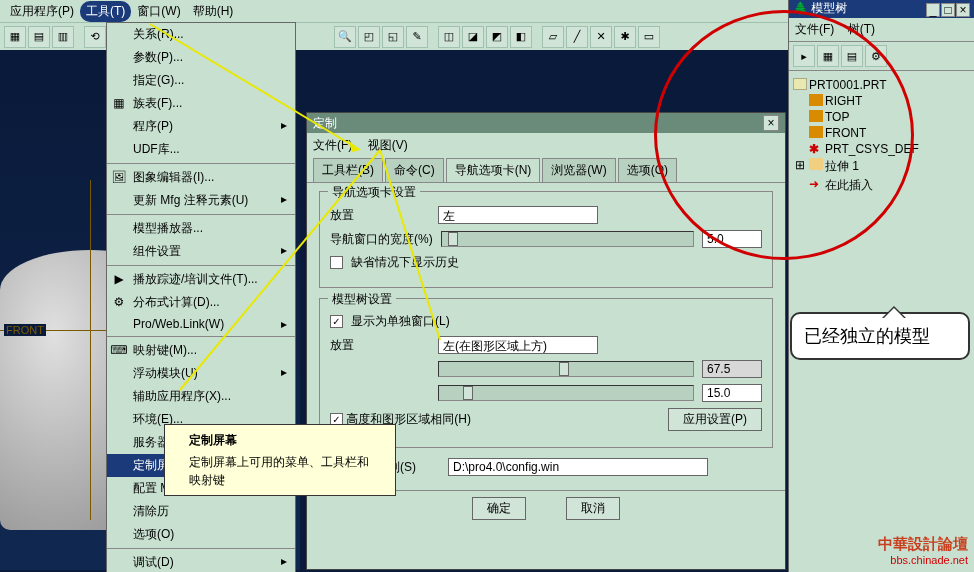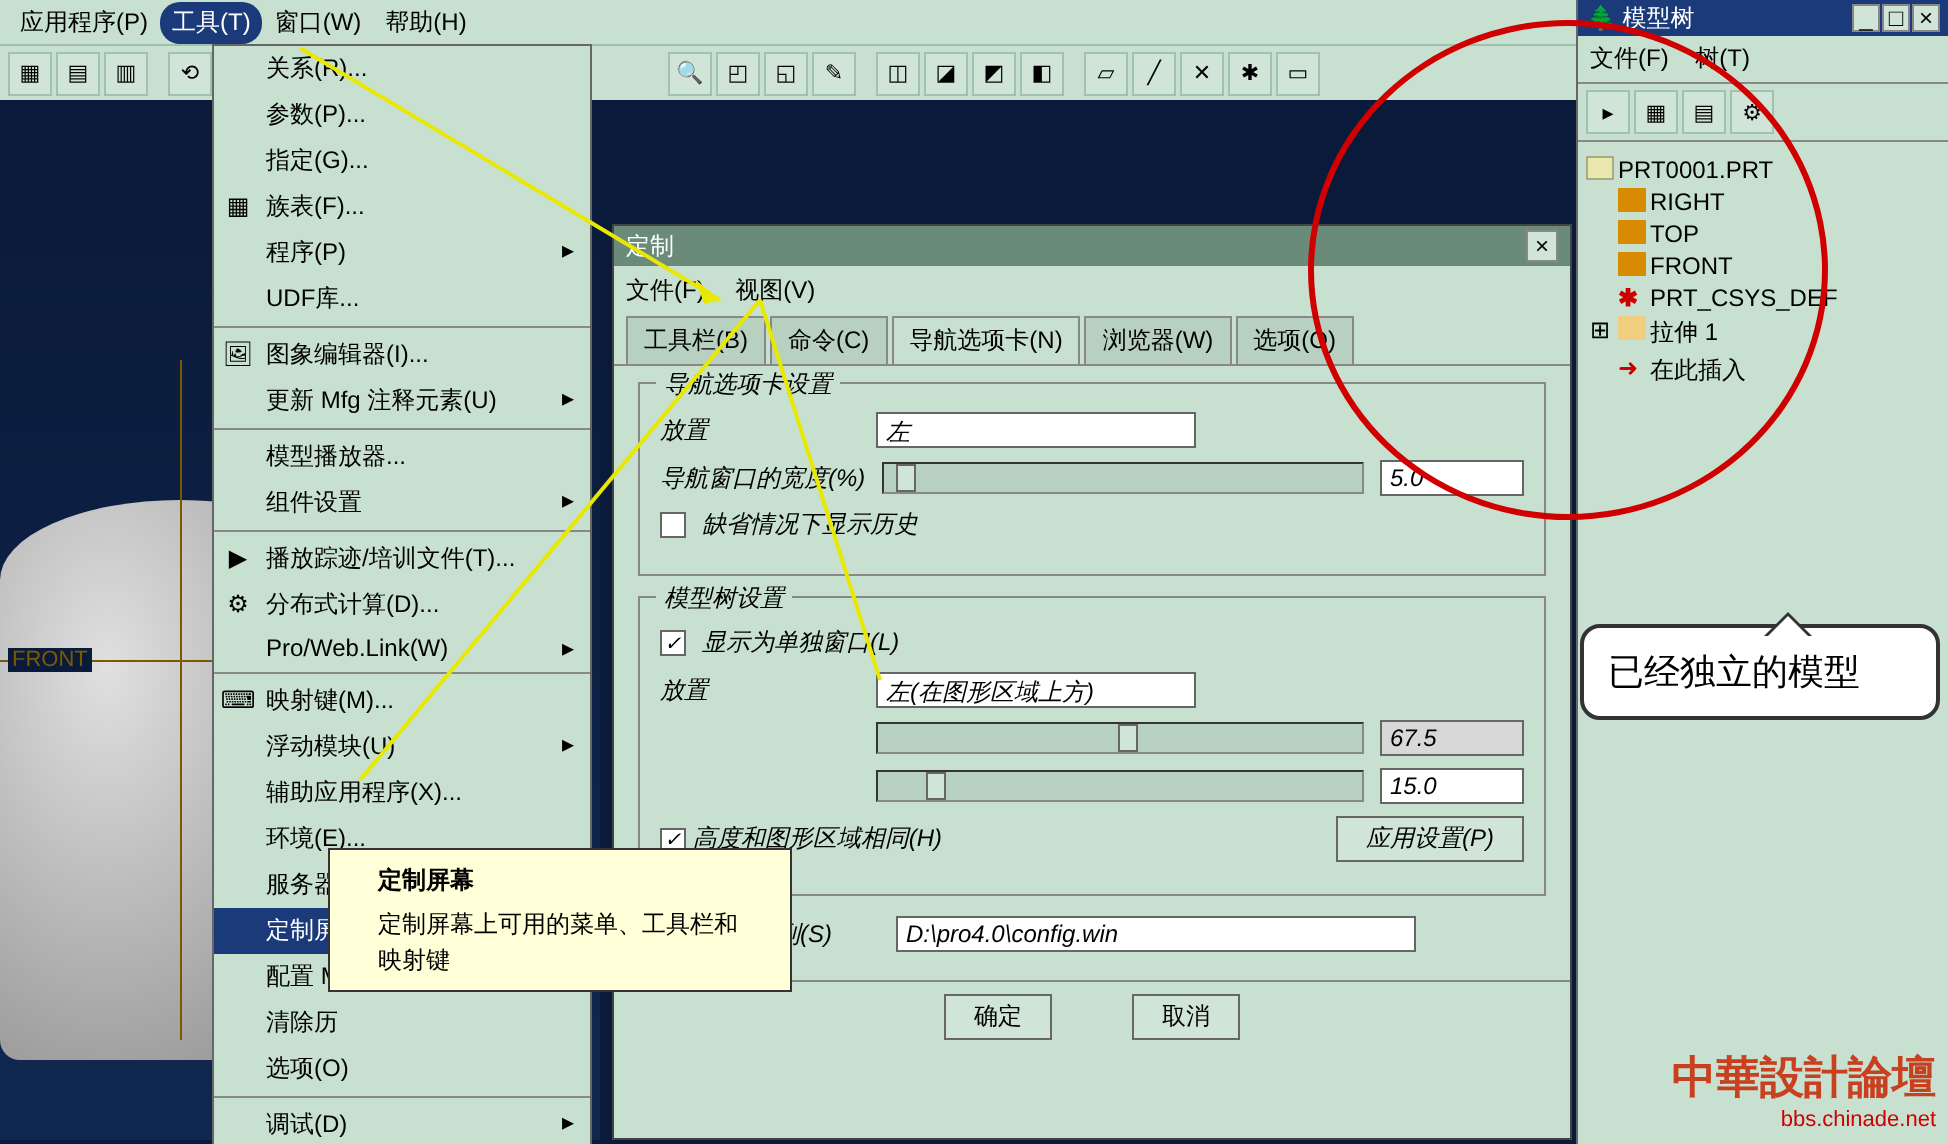--- a/index.html
+++ b/index.html
@@ -30,39 +30,39 @@
 .tooltip-box .tt-title { font-weight: bold; margin-bottom: 4px; }
 
 .dialog { position: absolute; left: 306px; top: 112px; width: 480px; height: 458px; background: #c8e0d0; border: 1px solid #444; z-index: 15; }
 .dlg-title { height: 20px; background: #6a8a7a; color: #fff; padding: 2px 6px; display: flex; justify-content: space-between; }
 .dlg-close { width: 16px; height: 16px; background: #d0e4d8; color: #000; text-align: center; line-height: 14px; border: 1px solid #888; }
 .dlg-menu { padding: 4px 6px; }
 .dlg-menu span { margin-right: 12px; }
 .dlg-tabs { display: flex; padding: 0 6px; border-bottom: 1px solid #888; }
 .dlg-tab { padding: 3px 8px; border: 1px solid #888; border-bottom: none; background: #b8d0c0; margin-right: 2px; }
 .dlg-tab.active { background: #c8e0d0; }
-.dlg-body { padding: 8px 12px; font-style: italic; }
+.dlg-body { padding: 8px 12px; }
 .fieldset { border: 1px solid #888; padding: 8px 10px 10px; margin-bottom: 10px; position: relative; }
 .fieldset .legend { position: absolute; top: -8px; left: 8px; background: #c8e0d0; padding: 0 4px; }
 .frow { display: flex; align-items: center; margin: 6px 0; gap: 8px; }
 .frow label { min-width: 100px; }
 .select { border: 1px solid #666; background: #fff; padding: 1px 4px; min-width: 160px; height: 18px; display: inline-block; }
-.inp { border: 1px solid #666; background: #fff; padding: 1px 4px; width: 72px; height: 18px; }
+.inp { border: 1px solid #666; background: #fff; padding: 1px 4px; width: 60px; height: 18px; }
 .inp.long { width: 260px; }
 .chk { width: 13px; height: 13px; border: 1px solid #666; background: #fff; display: inline-flex; align-items: center; justify-content: center; font-size: 10px; }
 .slider { flex: 1; height: 16px; background: #b8d0c0; border: 1px inset #888; position: relative; }
 .slider-thumb { position: absolute; width: 10px; height: 14px; background: #d0e4d8; border: 1px solid #666; top: 0; }
 .dlg-buttons { display: flex; justify-content: center; gap: 40px; padding: 6px 0; border-top: 1px solid #888; }
 .btn { border: 1px solid #666; background: #d0e4d8; padding: 2px 14px; }
 
 .preview-box { position: absolute; left: 618px; top: 200px; width: 140px; height: 280px; background: #001a5a; border: 1px solid #444; z-index: 5; }
 .preview-inner { position: absolute; left: 8px; top: 120px; width: 70px; height: 90px; background: #2a7a7a; }
 
 .side-panel { position: absolute; right: 0; top: 0; width: 186px; height: 572px; background: #c8e0d0; border-left: 1px solid #666; z-index: 2; }
-.side-title { height: 18px; background: #1a3a7a; color: #fff; padding: 1px 4px; display: flex; justify-content: space-between; align-items: center; }
+.side-title { height: 18px; background: #1a3a7a; color: #fff; padding: 1px 4px; display: flex; justify-content: space-between; align-items: flex-end; }
 .side-title .wbtns span { width: 14px; height: 14px; background: #d0e4d8; color: #000; display: inline-block; text-align: center; line-height: 12px; border: 1px solid #888; margin-left: 1px; }
 .side-menu { padding: 3px 6px; border-bottom: 1px solid #888; }
 .side-menu span { margin-right: 10px; }
 .side-tb { padding: 3px 4px; display: flex; gap: 2px; border-bottom: 1px solid #888; }
 .tree { padding: 6px 4px; background: #c8e0d0; }
 .tree-item { padding: 1px 2px 1px 16px; position: relative; }
 .tree-item.l2 { padding-left: 32px; }
 .tree-icon { position: absolute; left: 0; width: 14px; height: 12px; }
 .tree-item.l2 .tree-icon { left: 16px; }
 .ti-file { background: #e8e8b0; border: 1px solid #aa8; }
@@ -72,21 +72,21 @@
 .ti-ins { color: #c00; }
 
 .annotation-circle { position: absolute; right: 60px; top: 10px; width: 260px; height: 250px; border: 3px solid #d00000; border-radius: 50%; z-index: 30; pointer-events: none; }
 .annotation-bubble { position: absolute; right: 4px; top: 312px; width: 180px; background: #fff; border: 2px solid #333; border-radius: 10px; padding: 10px 12px; font-size: 18px; z-index: 30; }
 .annotation-bubble::before { content: ""; position: absolute; top: -20px; left: 90px; border: 12px solid transparent; border-bottom-color: #333; }
 .annotation-bubble::after { content: ""; position: absolute; top: -16px; left: 92px; border: 10px solid transparent; border-bottom-color: #fff; }
 
 .ann-arrow { position: absolute; z-index: 25; pointer-events: none; }
 
 .watermark { position: absolute; right: 6px; bottom: 6px; text-align: right; z-index: 40; }
-.watermark .wm1 { color: #c84020; font-size: 22px; font-weight: bold; font-family: "KaiTi", serif; text-align: center; }
+.watermark .wm1 { color: #c84020; font-size: 15px; font-weight: bold; font-family: "KaiTi", serif; text-align: center; }
 .watermark .wm2 { color: #d00000; font-size: 11px; }
 </style>
 </head>
 <body>
 
 <div class="menubar">
   <span>应用程序(P)</span>
   <span style="background:#1a3a7a;color:#fff;border-radius:10px;">工具(T)</span>
   <span>窗口(W)</span>
   <span>帮助(H)</span>

